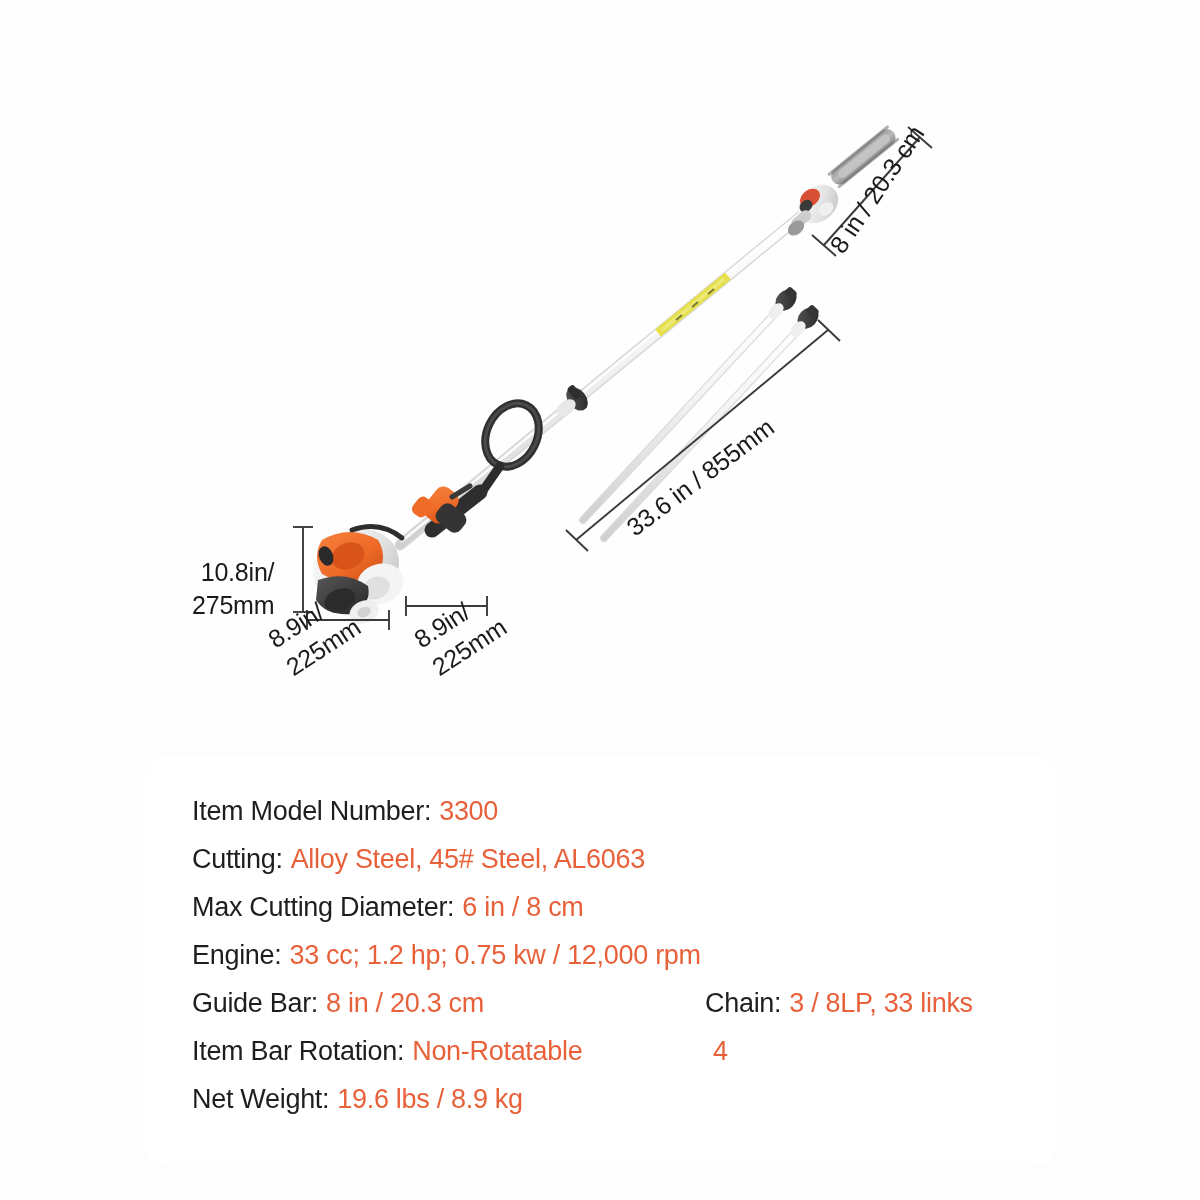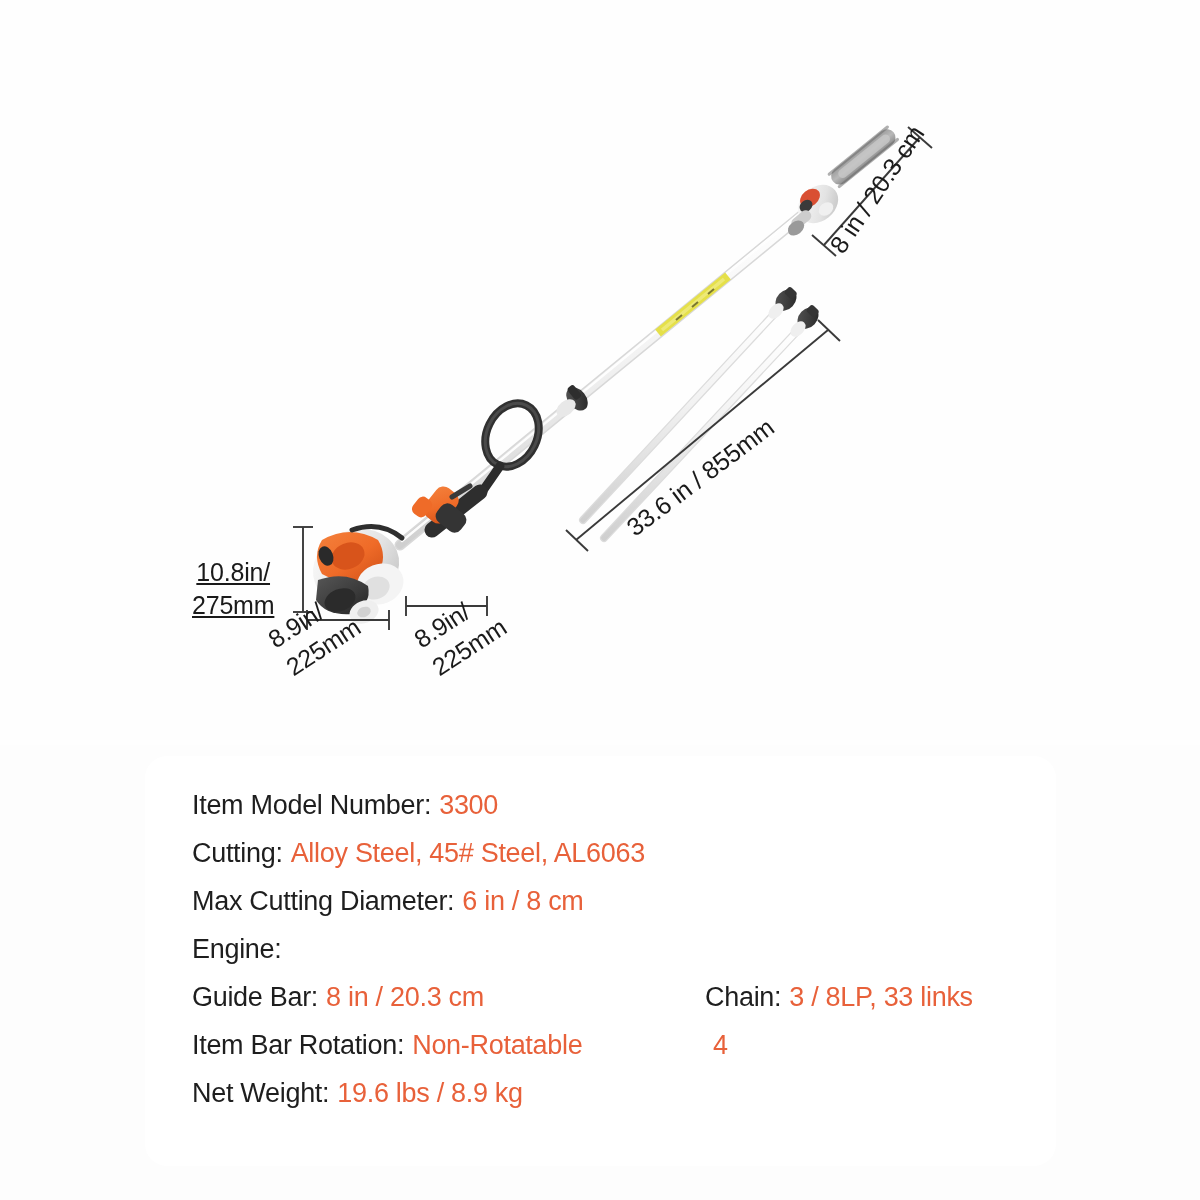--- a/index.html
+++ b/index.html
@@ -51,22 +51,21 @@
     top: 516px;
     font-size: 25px;
     transform: rotate(-37deg);
     transform-origin: 0 50%;
   }
   #dim-height-label {
     left: 192px;
     top: 556px;
     font-size: 25px;
     line-height: 1.32;
-    text-align: center;
-    text-decoration: underline;
+    text-align: right;
   }
   #dim-width1-label {
     left: 262px;
     top: 628px;
     font-size: 25px;
     line-height: 1.32;
     transform: rotate(-33deg);
     transform-origin: 0 0;
   }
   #dim-width2-label {
@@ -99,20 +98,21 @@
     letter-spacing: -0.3px;
   }
   .spec-col {
     display: flex;
     align-items: baseline;
     white-space: nowrap;
   }
   .spec-col-first {
     width: 513px;
     flex: 0 0 513px;
+    margin-top: 6px;
   }
   .spec-label {
     color: #1e1e1e;
   }
   .spec-value {
     color: #e8613a;
     margin-left: 8px;
   }
 </style>
 </head>
@@ -315,20 +315,21 @@
   <div class="spec-row">
     <div class="spec-col spec-col-first">
       <span class="spec-label">Max Cutting Diameter:</span>
       <span class="spec-value">6 in / 8 cm</span>
     </div>
   </div>
 
   <div class="spec-row">
     <div class="spec-col spec-col-first">
       <span class="spec-label">Engine:</span>
+      <span class="spec-value">33 cc; 1.2 hp; 0.75 kw / 12,000 rpm</span>
     </div>
   </div>
 
   <div class="spec-row">
     <div class="spec-col spec-col-first">
       <span class="spec-label">Guide Bar:</span>
       <span class="spec-value">8 in / 20.3 cm</span>
     </div>
     <div class="spec-col">
       <span class="spec-label">Chain:</span>

